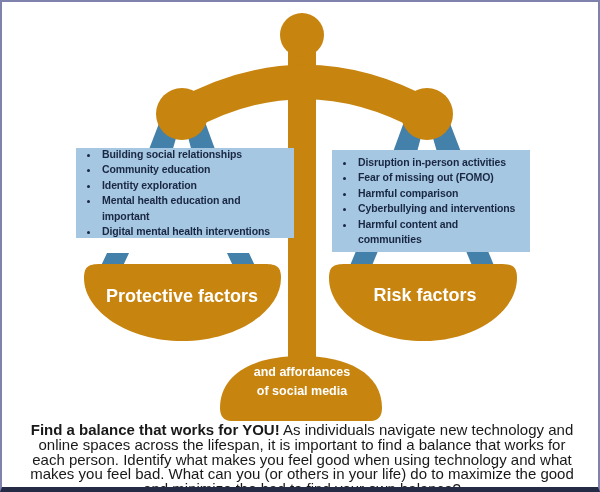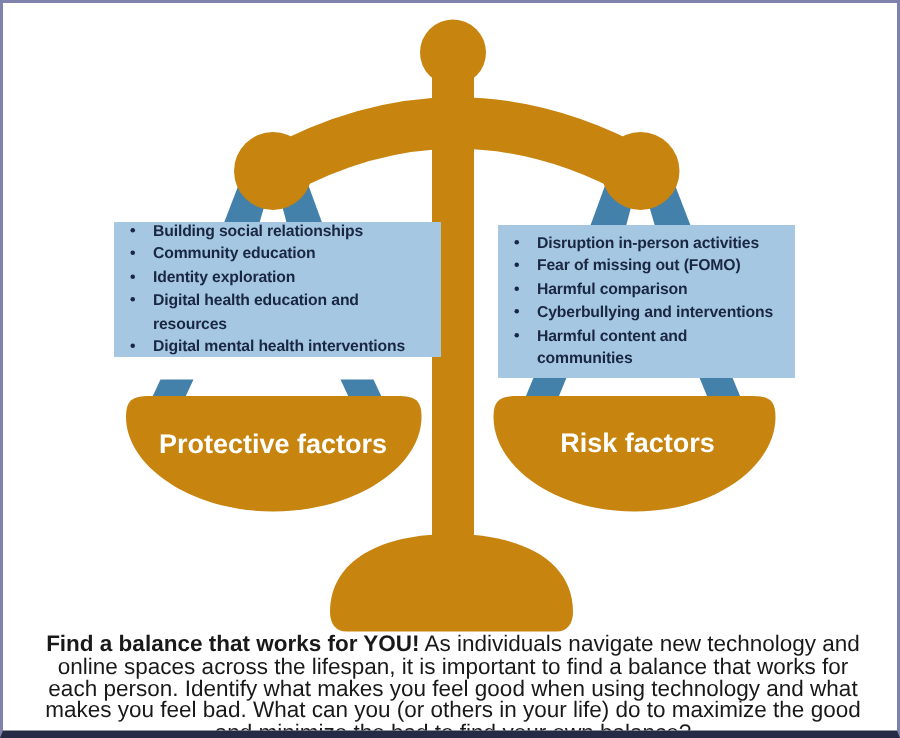--- a/index.html
+++ b/index.html
@@ -86,35 +86,37 @@
         <path d="M 327 276 C 327 263 333 262 345 262 L 497 262 C 509 262 515 263 515 276 C 515 309 474 339 421 339 C 368 339 327 309 327 276 Z"></path>
         <path d="M 229 419 C 222 419 218 414 218 406 C 218 371 253 354 299 354 C 345 354 380 371 380 406 C 380 414 376 419 369 419 Z"></path>
       </g>
     </svg>
 
     <div class="factor-box left">
       <ul>
           <li>Building social relationships</li>
           <li>Community education</li>
           <li>Identity exploration</li>
-          <li>Digital health education and resources</li>
+          <li>Mental health education and important</li>
           <li>Digital mental health interventions</li>
         </ul>
     </div>
     <div class="factor-box right">
       <ul>
           <li>Disruption in-person activities</li>
           <li>Fear of missing out (FOMO)</li>
           <li>Harmful comparison</li>
           <li>Cyberbullying and interventions</li>
           <li>Harmful content and communities</li>
         </ul>
     </div>
 
     <div class="pan-label left">Protective factors</div>
     <div class="pan-label right">Risk factors</div>
 
     <div class="base-label">
+      <div>and affordances</div>
+      <div>of social media</div>
     </div>
   </div>
 
   <div class="caption"><span class="lead">Find a balance that works for YOU!</span><span> As individuals navigate new technology and online spaces across the lifespan, it is important to find a balance that works for each person. Identify what makes you feel good when using technology and what makes you feel bad. What can you (or others in your life) do to maximize the good and minimize the bad to find your own balance?</span></div>
 </div>
 
 </body></html>

